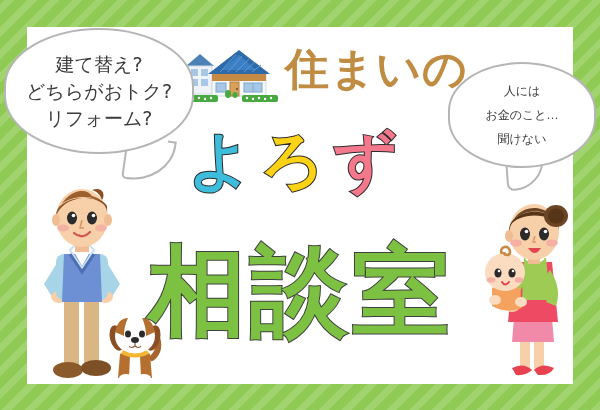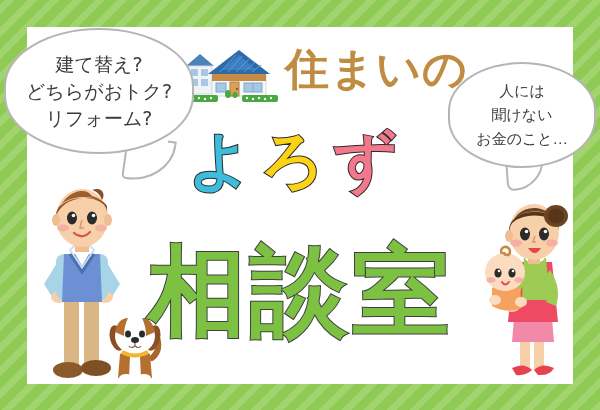--- a/index.html
+++ b/index.html
@@ -55,21 +55,21 @@
     box-sizing:border-box;
   }
   .bubble .bub-text{
     position:absolute;inset:0;display:flex;flex-direction:column;
     align-items:center;justify-content:center;
     color:#3b3b3b;text-align:center;white-space:nowrap;
   }
   #bubble-left{left:4px;top:28px;width:190px;height:126px;}
   #bubble-left .bub-text{font-size:19px;line-height:27px;}
   #bubble-right{left:448px;top:62px;width:148px;height:106px;}
-  #bubble-right .bub-text{font-size:15px;line-height:24px;font-family:Liberation Serif, serif;}
+  #bubble-right .bub-text{font-size:12px;line-height:24px;font-family:Liberation Serif, serif;}
   .tail{position:absolute;}
   #tail-left{
     left:124px;top:138px;width:46px;height:40px;
     background:#ffffff;border:2px solid #b5b5b5;
     border-radius:0 0 90% 10%;transform:rotate(8deg);
   }
   #tail-left-mask{left:120px;top:134px;width:48px;height:12px;background:#fff;}
   #tail-right{
     left:506px;top:152px;width:34px;height:34px;
     background:#ffffff;border:2px solid #b5b5b5;
@@ -165,22 +165,22 @@
       <div>リフォーム?</div>
     </div>
   </div>
 
   <div class="tail" id="tail-right"></div>
   <div class="tail" id="tail-right-mask"></div>
   <div class="bubble" id="bubble-right">
     <div class="bub-body"></div>
     <div class="bub-text">
       <div>人には</div>
+      <div>お金のこと…</div>
       <div>聞けない</div>
-      <div>お金のこと…</div>
     </div>
   </div>
 
   <div class="figure" id="man">
     <svg viewBox="0 0 104 205" width="104" height="205">
 
       <rect x="34" y="118" width="15" height="68" fill="#d9b684"></rect>
       <rect x="54" y="118" width="15" height="68" fill="#d9b684"></rect>
 
       <ellipse cx="38" cy="190" rx="15" ry="8" fill="#8a5a2b"></ellipse>

